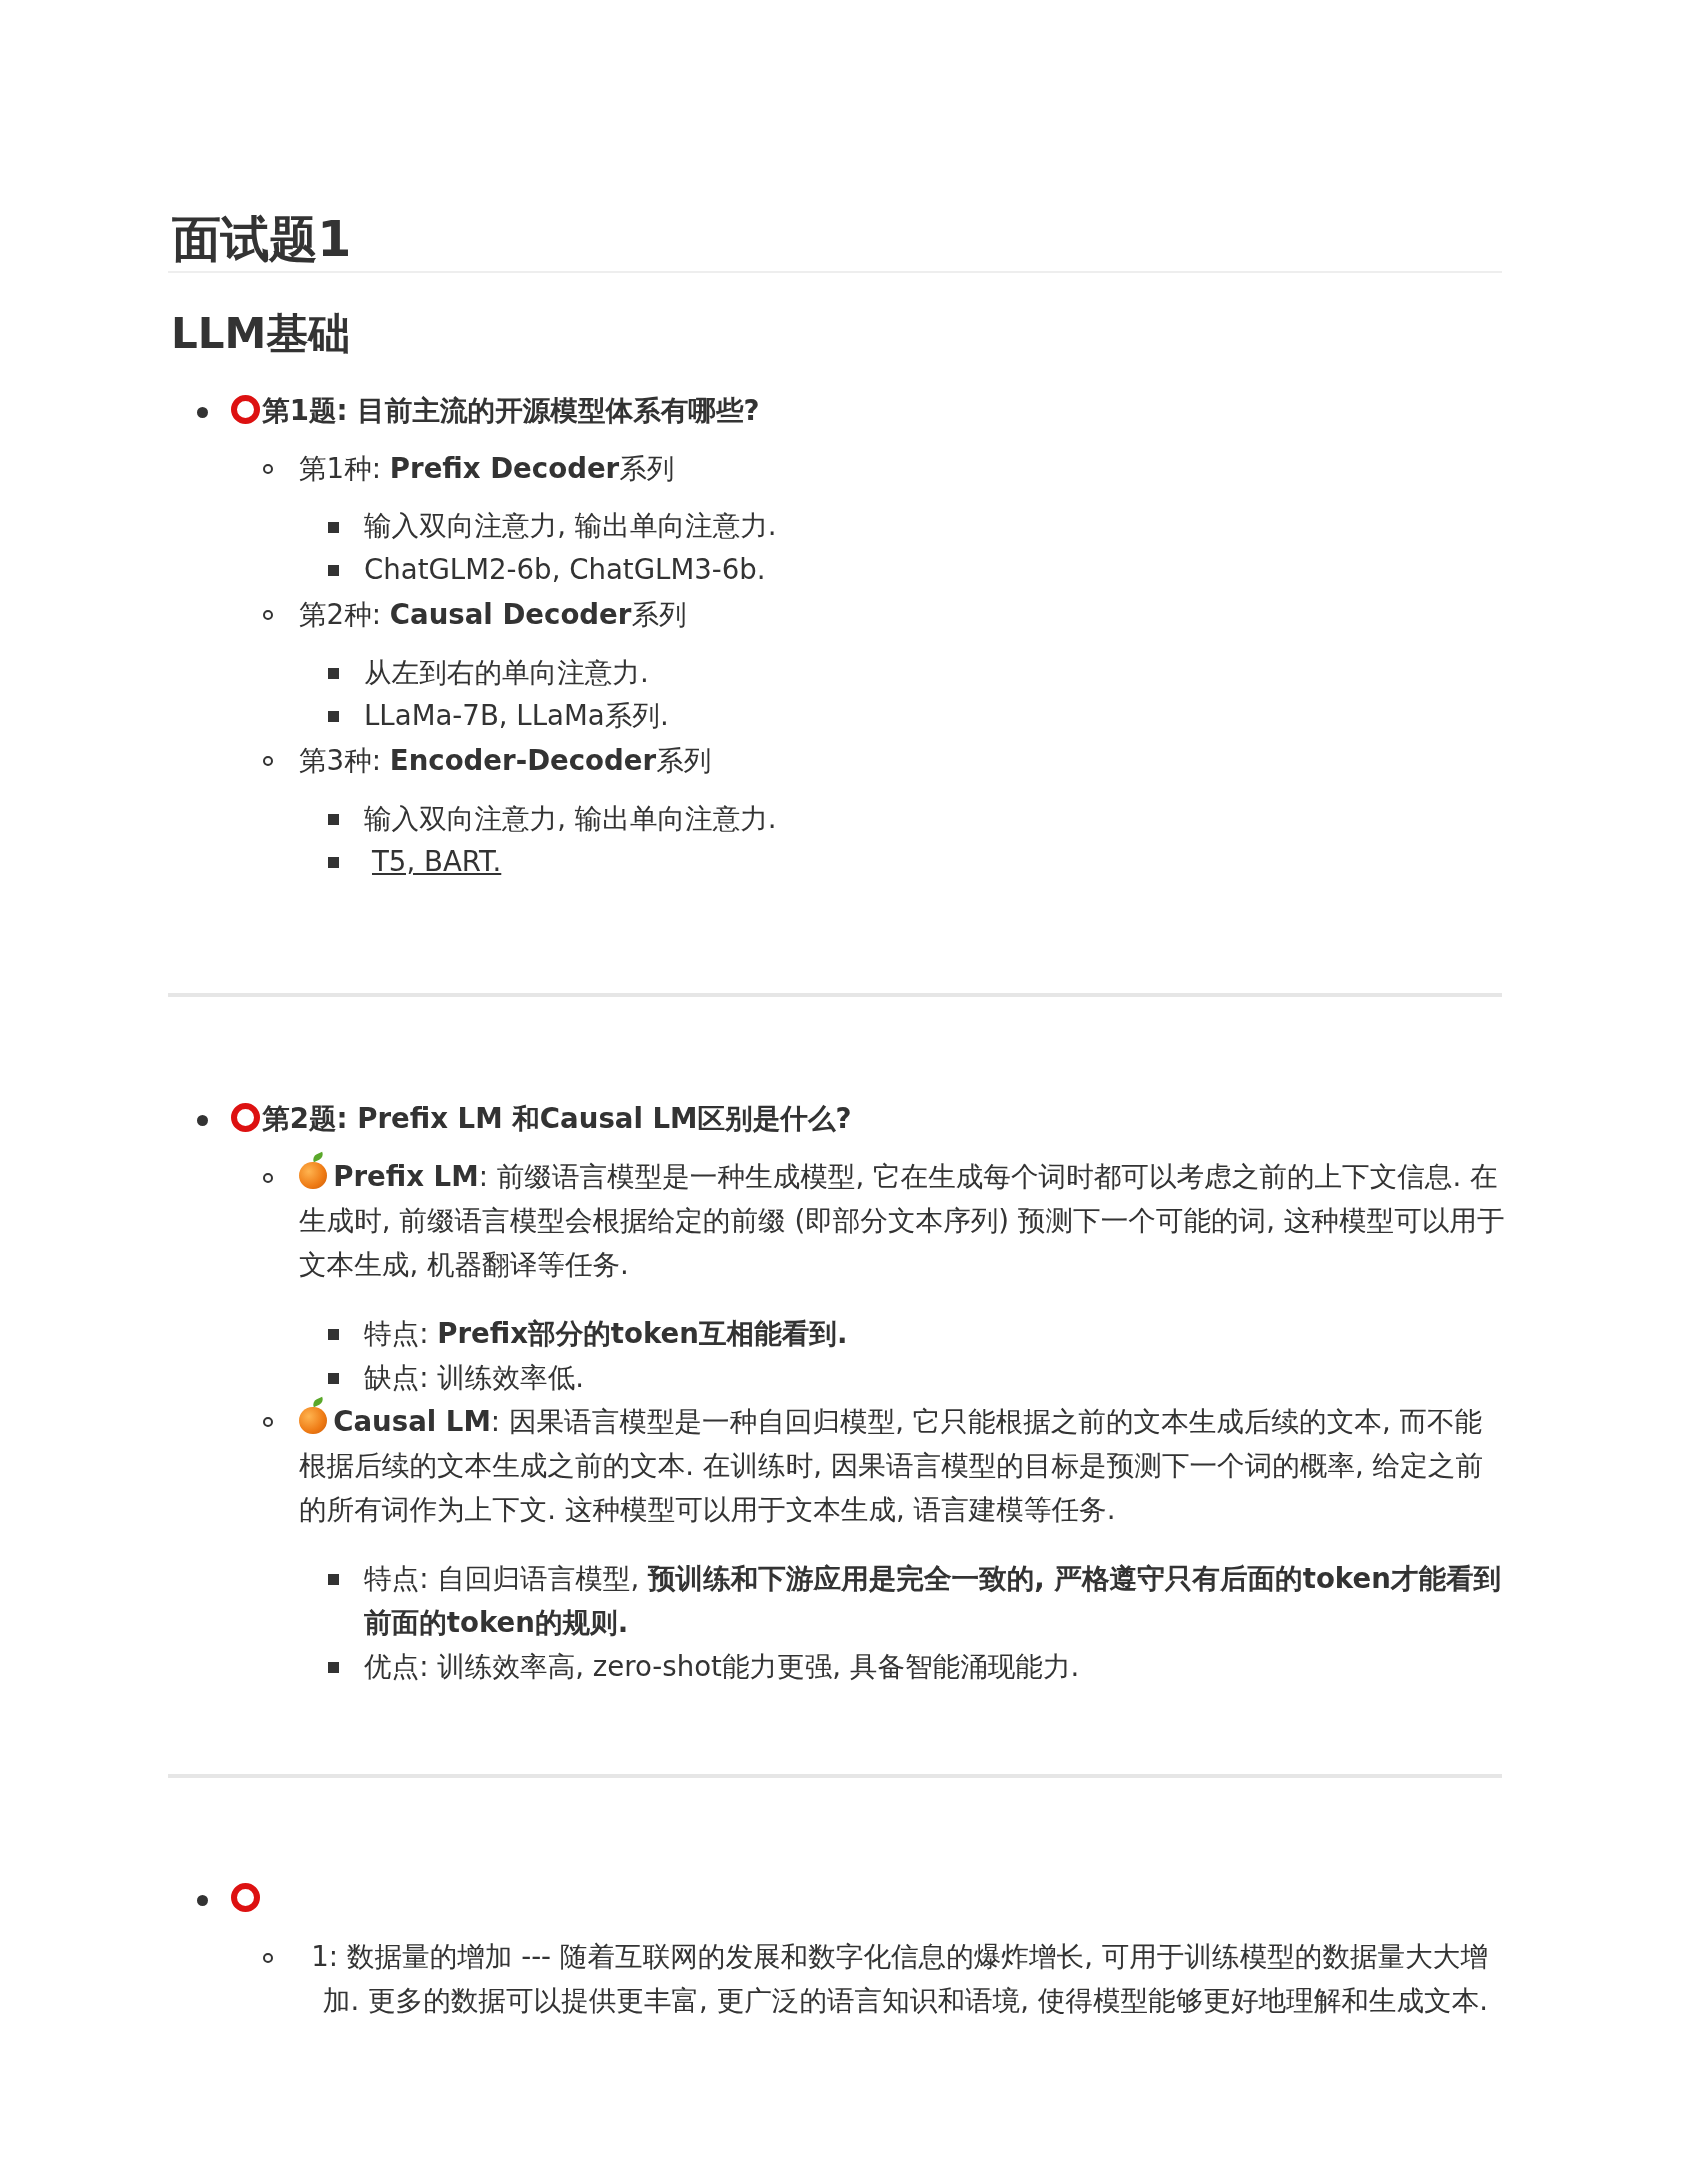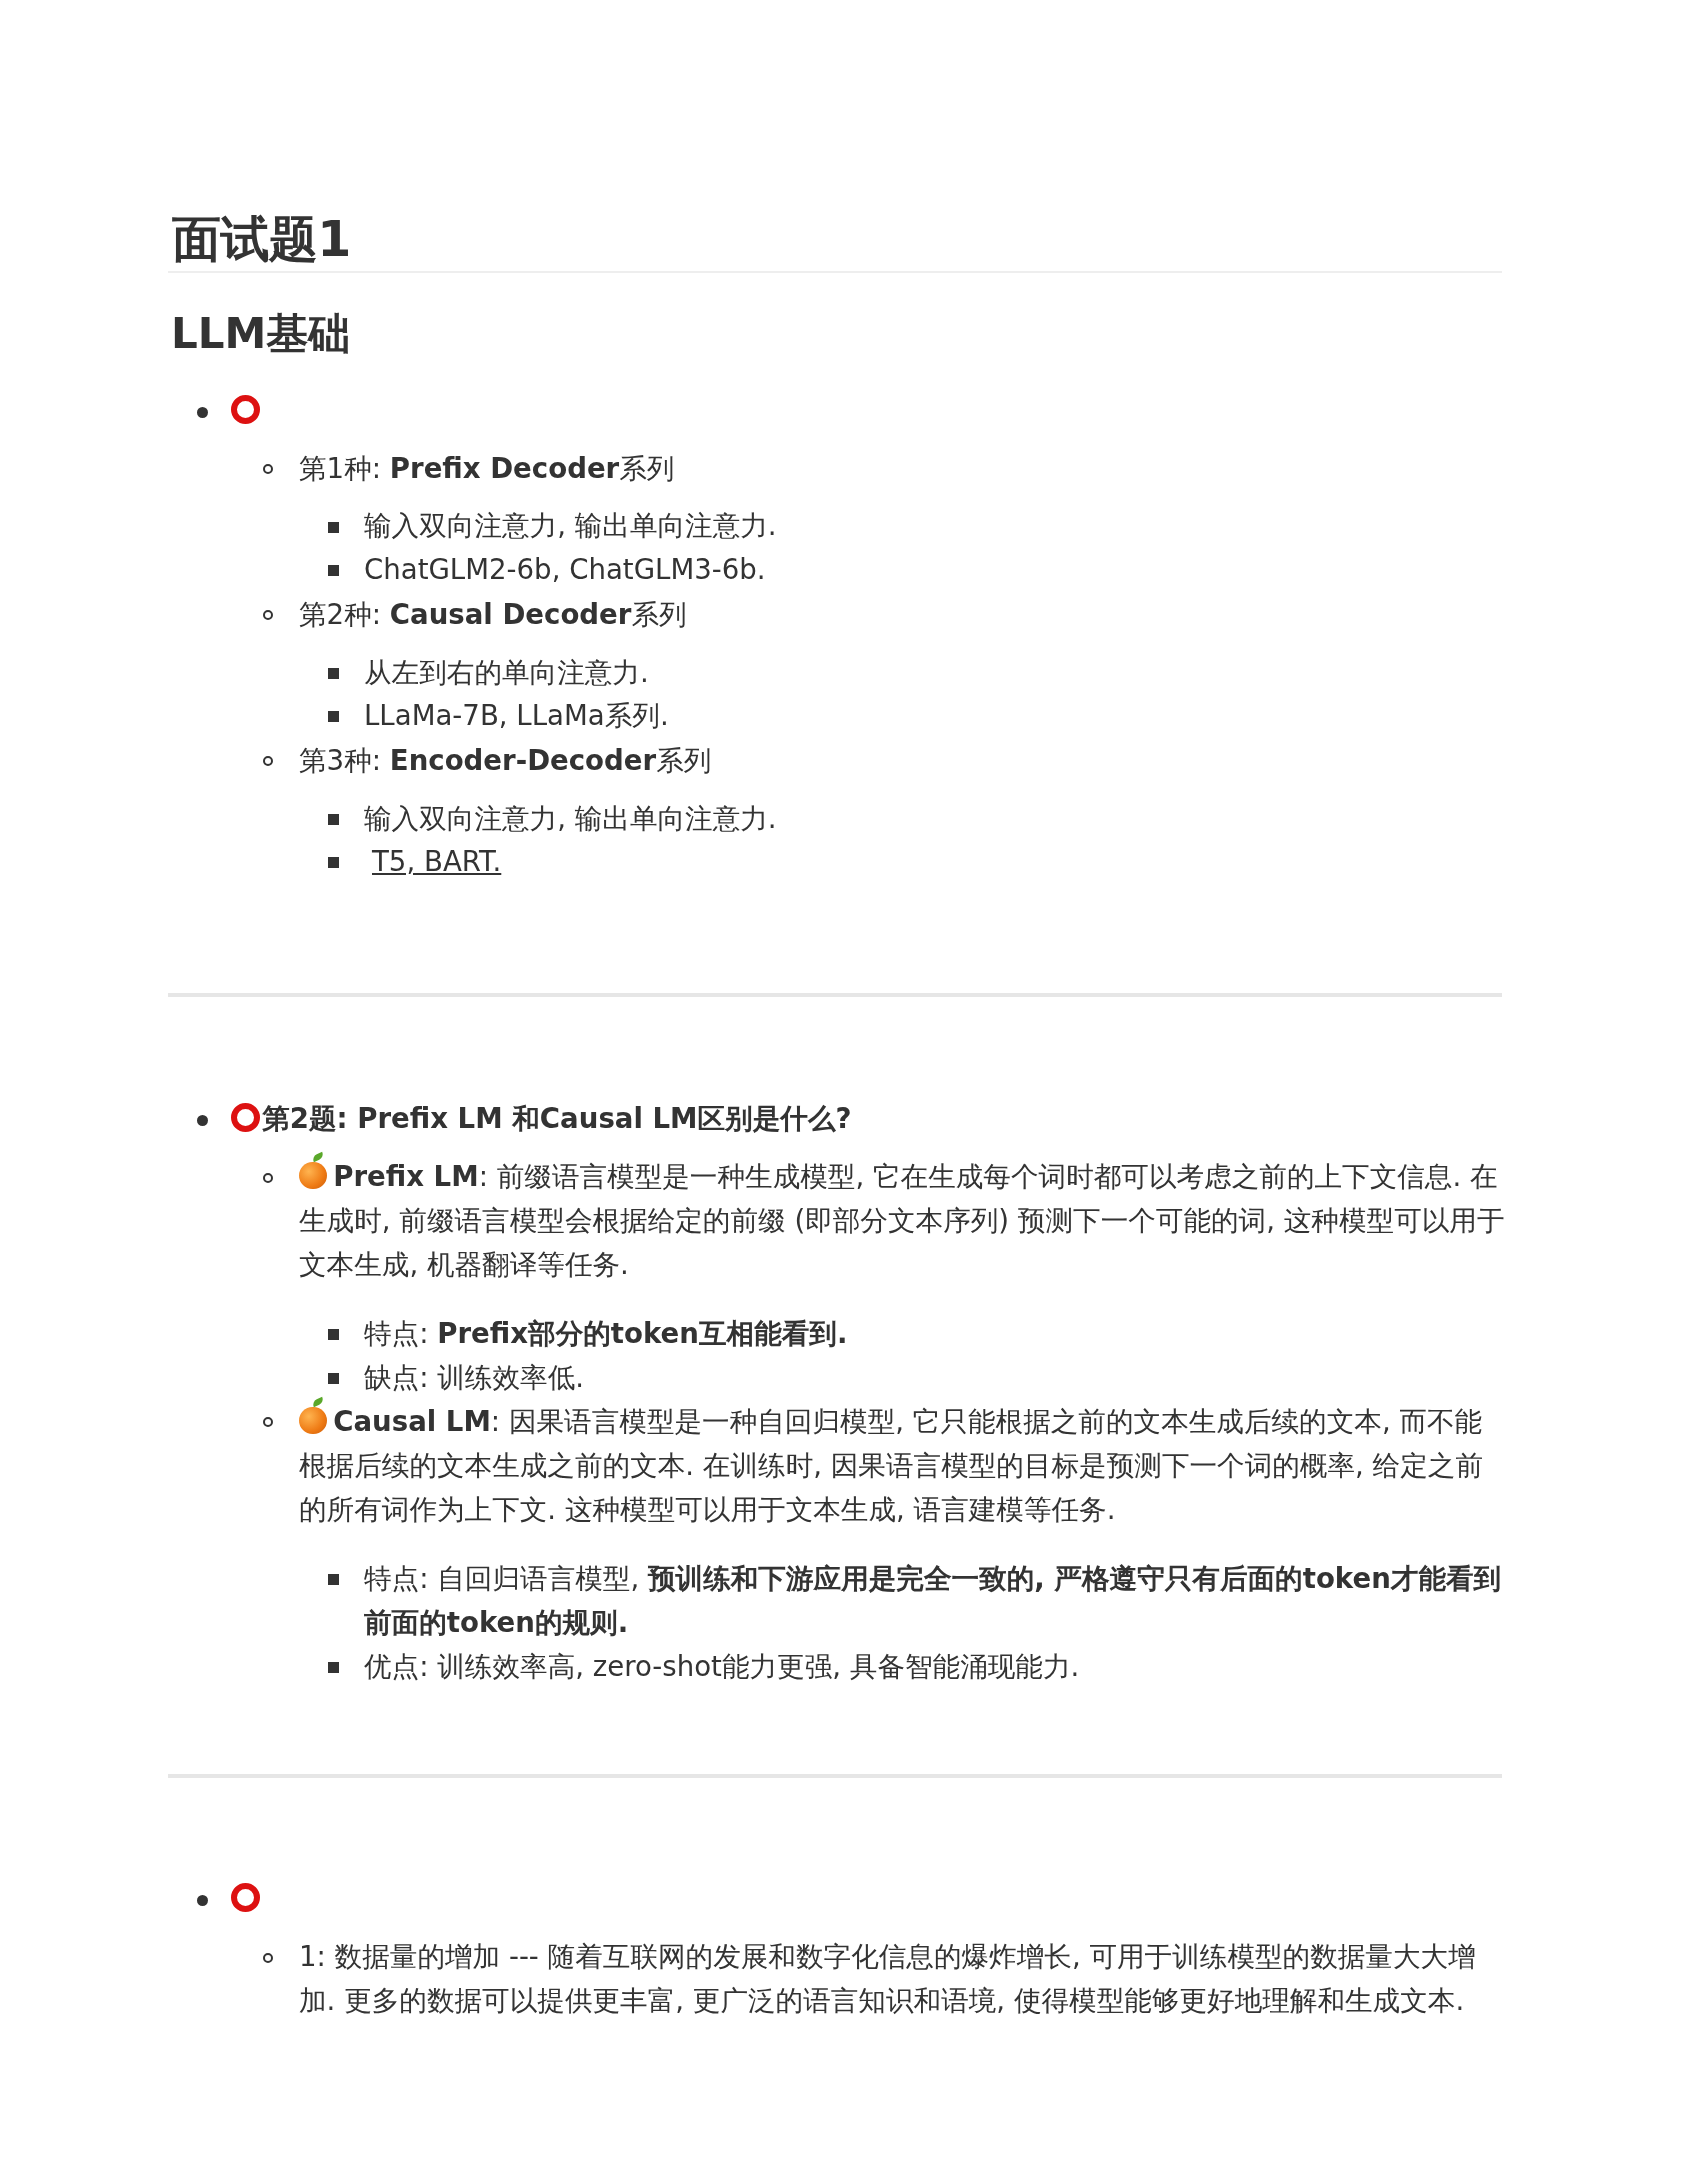--- a/index.html
+++ b/index.html
@@ -26,21 +26,21 @@
 
 <div class="page">
 
   <h1>面试题1</h1>
   <div class="h1rule"></div>
   <h2>LLM基础</h2>
 
   <div>
     <div class="disc" style="left:29px;top:407px;"></div>
     <div class="row q" style="left:63px;top:389px;">
-      <span class="ring"></span>
+      <span class="ring"></span><span>第1题: 目前主流的开源模型体系有哪些?</span>
     </div>
 
     <div class="circ" style="left:95px;top:464px;"></div>
     <div class="row" style="left:131px;top:447px;">
       <span>第1种: </span><span class="b">Prefix Decoder</span><span>系列</span>
     </div>
     <div class="sq" style="left:160px;top:522px;"></div>
     <div class="row" style="left:196px;top:504px;">输入双向注意力, 输出单向注意力.</div>
     <div class="sq" style="left:160px;top:565px;"></div>
     <div class="row" style="left:196px;top:548px;">ChatGLM2-6b, ChatGLM3-6b.</div>
@@ -96,17 +96,17 @@
   </div>
 
   <div class="hr" style="top:1774px;"></div>
 
   <div>
     <div class="disc" style="left:29px;top:1895px;"></div>
     <div class="row q" style="left:63px;top:1877px;">
       <span class="ring"></span>
     </div>
     <div class="circ" style="left:95px;top:1953px;"></div>
-    <div class="para" style="left:131px;top:1935px;width:1207px;">1: 数据量的增加 --- 随着互联网的发展和数字化信息的爆炸增长, 可用于训练模型的数据量大大增加. 更多的数据可以提供更丰富, 更广泛的语言知识和语境, 使得模型能够更好地理解和生成文本.</div>
+    <div class="para" style="left:113px;top:1935px;width:1207px;text-align:right;">1: 数据量的增加 --- 随着互联网的发展和数字化信息的爆炸增长, 可用于训练模型的数据量大大增加. 更多的数据可以提供更丰富, 更广泛的语言知识和语境, 使得模型能够更好地理解和生成文本.</div>
   </div>
 
 </div>
 
 
 </body></html>

